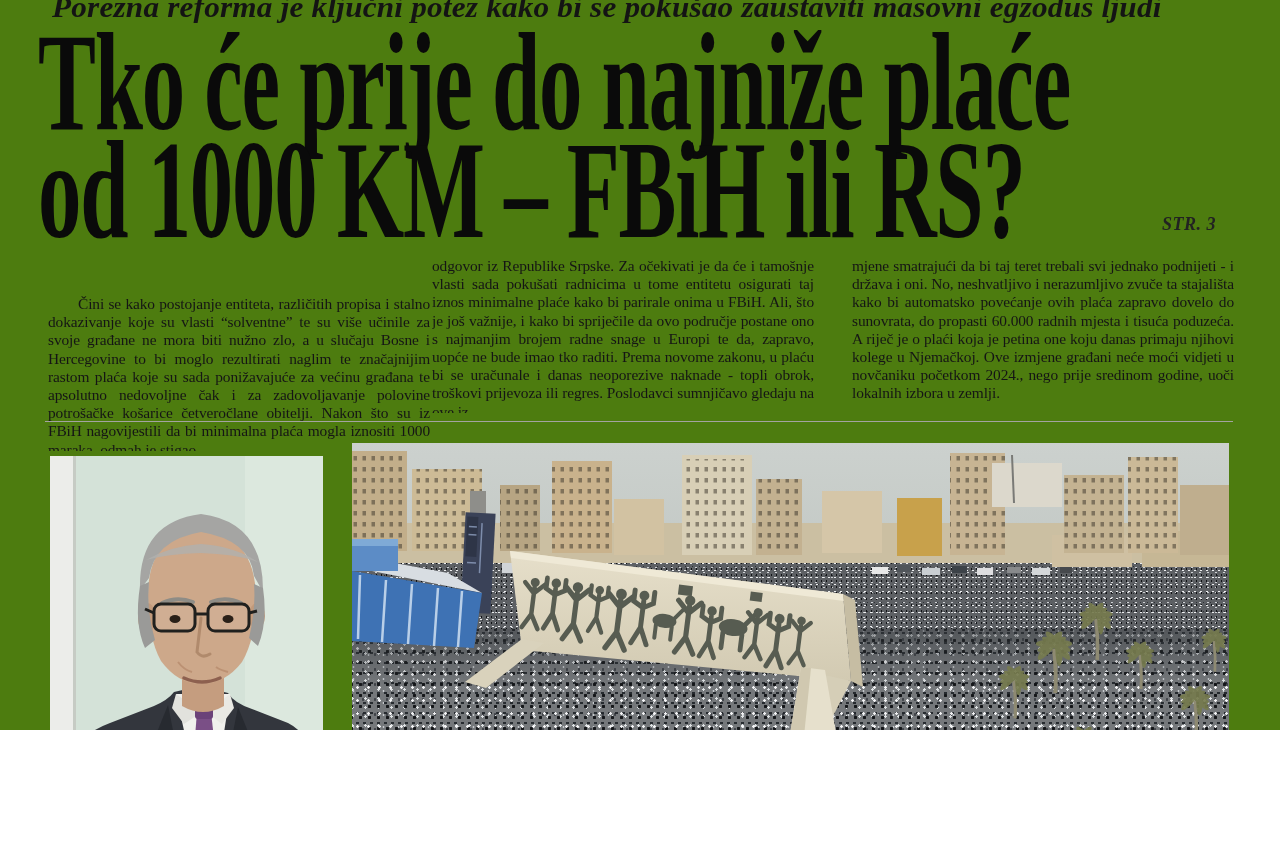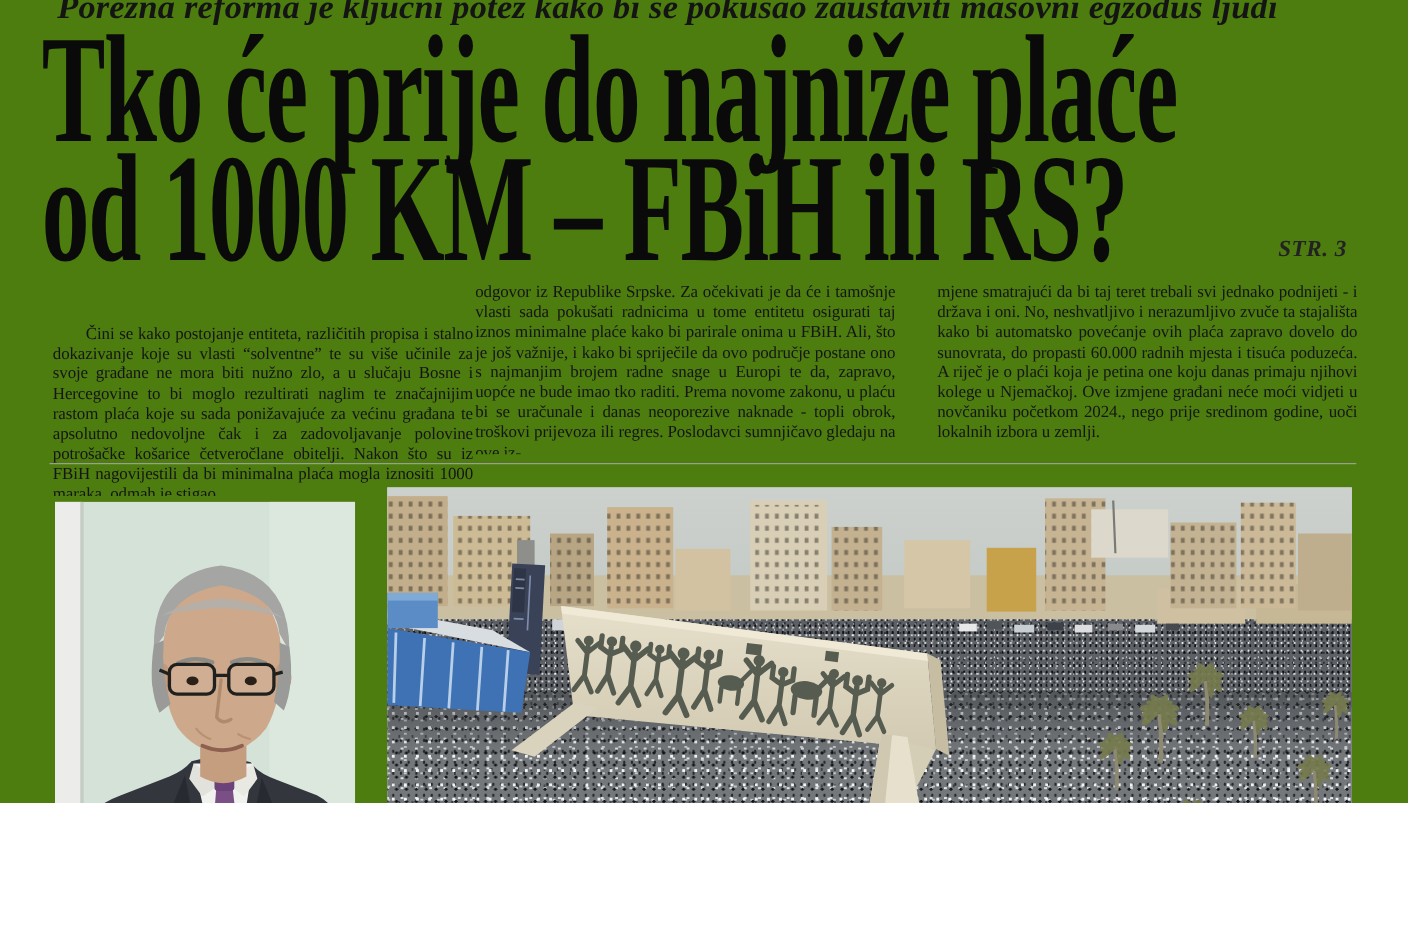--- a/index.html
+++ b/index.html
@@ -15,21 +15,21 @@
   }
   
   .hl{
     position:absolute;left:38px;white-space:nowrap;font-weight:bold;
     font-size:140px;line-height:1;color:#0a0a0a;transform:scaleX(.62);
     transform-origin:0 0;letter-spacing:-2px;
   }
   .hl.l1{top:12px;}
   .hl.l2{top:120px;}
   .pageref{
-    position:absolute;left:1162px;top:214px;font-size:21px;font-weight:bold;
+    position:absolute;left:1162px;top:214px;font-size:18px;font-weight:bold;
     font-style:italic;letter-spacing:.5px;color:#222;
   }
   
   .bodycol{
     position:absolute;top:257px;width:382px;height:156px;overflow:hidden;
     font-size:15.4px;line-height:18.2px;text-align:justify;color:#151515;
     letter-spacing:-.1px;
   }
   .bodycol.c1{left:48px;text-indent:30px;margin-top:38px;}
   .bodycol.c2{left:432px;}

